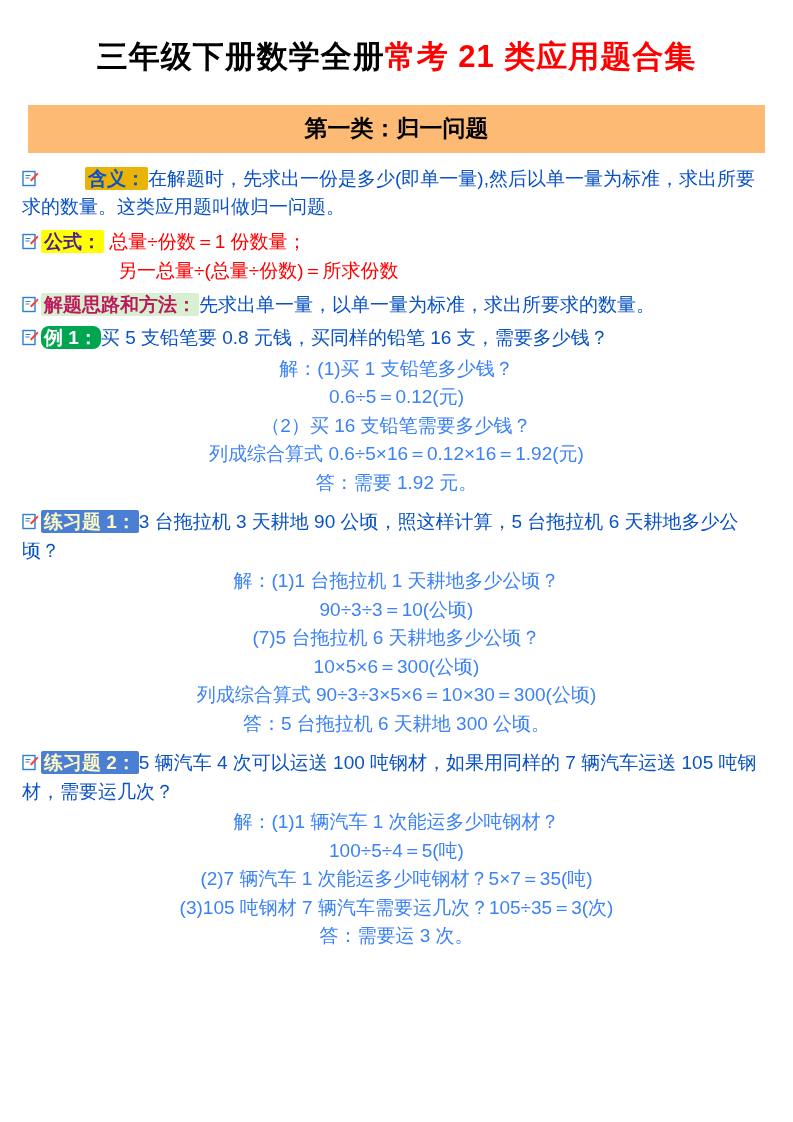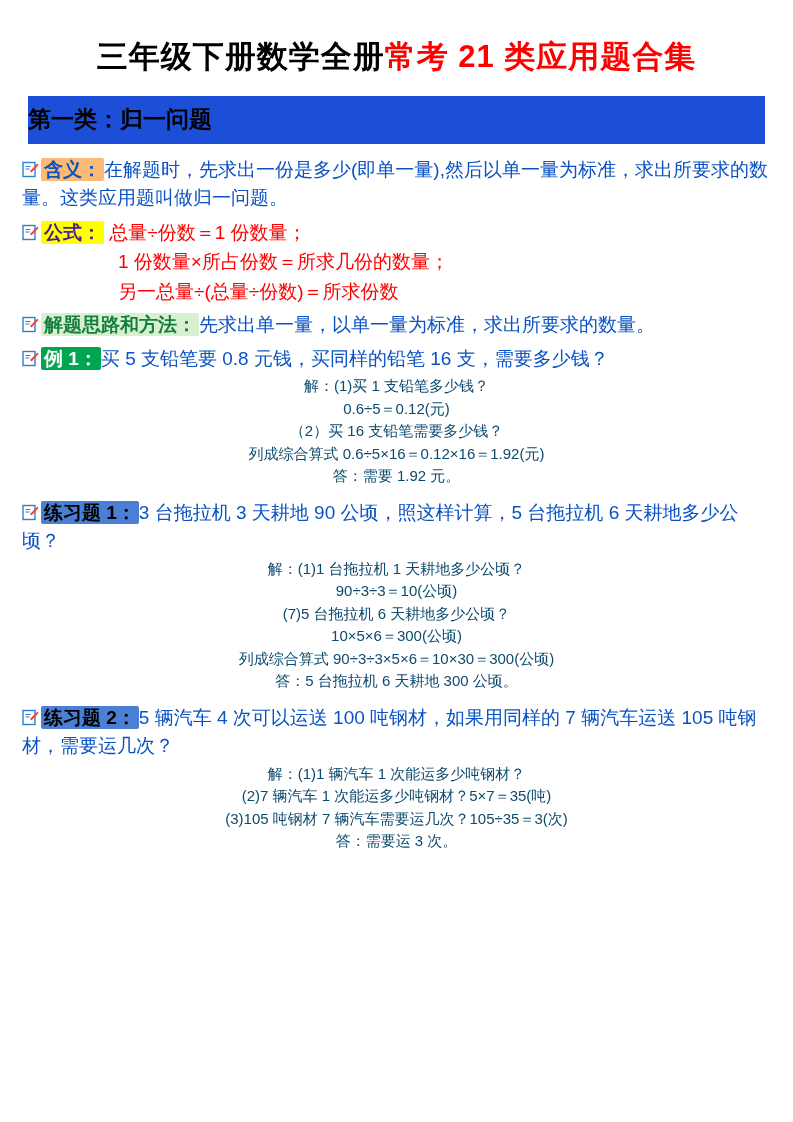--- a/index.html
+++ b/index.html
@@ -23,29 +23,29 @@
     padding: 30px 22px 10px 22px;
   }
   
   .title-row {
     text-align: center;
     font-size: 31px;
     font-weight: bold;
     letter-spacing: 1px;
     line-height: 1.25;
     margin-top: 8px;
-    margin-bottom: 19px;
+    margin-bottom: 28px;
     white-space: nowrap;
   }
   .title-black { color: #000; }
   .title-red { color: #ff0000; }
 
   .section-banner {
-    background: #1d4ed8;
-    text-align: left;
+    background: #fdba74;
+    text-align: center;
     font-size: 23px;
     font-weight: bold;
     color: #000;
     padding: 8px 0 9px 0;
     margin: 0 6px 12px 6px;
   }
 
   
   .block {
     margin-bottom: 5px;
@@ -64,42 +64,42 @@
     margin-right: 2px;
     position: relative;
   }
   .inline-icon svg { display:block; }
 
   .tag {
     font-weight: bold;
     padding: 1px 3px;
     border-radius: 2px;
   }
-  .tag-blue-light { background: #fdba74; color: #0b53c4; }
+  .tag-blue-light { background: #eab308; color: #0b53c4; margin-left: 44px; }
   .tag-yellow { background: #ffff00; color: #4c1d95; }
-  .tag-green-light { background: #d7f0d2; color: #15803d; }
-  .tag-green { background: #00a550; color: #ffffff; }
-  .tag-blue { background: #4a7fd4; color: #000000; }
+  .tag-green-light { background: #d7f0d2; color: #be185d; }
+  .tag-green { background: #00a550; color: #ffffff; border-radius: 8px; }
+  .tag-blue { background: #4a7fd4; color: #fef9c3; }
 
   .formula-line {
     color: #ff0000;
     font-size: 19px;
     line-height: 1.55;
     text-align: left;
     padding-left: 96px;
   }
   .formula-first {
     color: #ff0000;
     font-size: 19px;
     line-height: 1.55;
   }
   .center-line {
     text-align: center;
-    font-size: 15px;
-    color: #0c4a6e;
+    font-size: 19px;
+    color: #3b82f6;
     line-height: 1.5;
   }
   .solution-block { margin-top: 2px; margin-bottom: 4px; }
   .spacer-sm { height: 6px; }
 </style>
 </head>
 <body>
 
 <div class="page">
 
@@ -125,21 +125,20 @@
     <div class="formula-first">
       <span class="inline-icon">
         <svg width="17" height="17" viewBox="0 0 17 17">
           <rect x="1" y="1.5" width="12" height="14" fill="#ffffff" stroke="#2f7fd0" stroke-width="1.4"></rect>
           <path d="M8 10 L15.5 2.5 L16.5 4 L9.5 11.5 Z" fill="#ff3b30"></path>
           <path d="M3.5 5.5 h5 M3.5 8 h4" stroke="#2f7fd0" stroke-width="1" fill="none"></path>
         </svg>
       </span><span class="tag tag-yellow">公式：</span>
       <span>总量÷份数＝1 份数量；</span>
     </div>
-    <div class="formula-line">1 份数量×所占份数＝所求几份的数量；</div>
     <div class="formula-line">另一总量÷(总量÷份数)＝所求份数</div>
   </div>
 
   <div class="block">
     <div class="para">
       <span class="inline-icon">
         <svg width="17" height="17" viewBox="0 0 17 17">
           <rect x="1" y="1.5" width="12" height="14" fill="#ffffff" stroke="#2f7fd0" stroke-width="1.4"></rect>
           <path d="M8 10 L15.5 2.5 L16.5 4 L9.5 11.5 Z" fill="#ff3b30"></path>
           <path d="M3.5 5.5 h5 M3.5 8 h4" stroke="#2f7fd0" stroke-width="1" fill="none"></path>
@@ -196,19 +195,20 @@
       <span class="inline-icon">
         <svg width="17" height="17" viewBox="0 0 17 17">
           <rect x="1" y="1.5" width="12" height="14" fill="#ffffff" stroke="#2f7fd0" stroke-width="1.4"></rect>
           <path d="M8 10 L15.5 2.5 L16.5 4 L9.5 11.5 Z" fill="#ff3b30"></path>
           <path d="M3.5 5.5 h5 M3.5 8 h4" stroke="#2f7fd0" stroke-width="1" fill="none"></path>
         </svg>
       </span><span class="tag tag-blue">练习题 2：</span><span>5 辆汽车 4 次可以运送 100 吨钢材，如果用同样的 7 辆汽车运送 105 吨钢材，需要运几次？</span>
     </div>
     <div class="solution-block">
       <div class="center-line">解：(1)1 辆汽车 1 次能运多少吨钢材？</div>
+      <div class="center-line">100÷5÷4＝5(吨)</div>
       <div class="center-line">(2)7 辆汽车 1 次能运多少吨钢材？5×7＝35(吨)</div>
       <div class="center-line">(3)105 吨钢材 7 辆汽车需要运几次？105÷35＝3(次)</div>
       <div class="center-line">答：需要运 3 次。</div>
     </div>
   </div>
 
 </div>
 
 </body></html>

